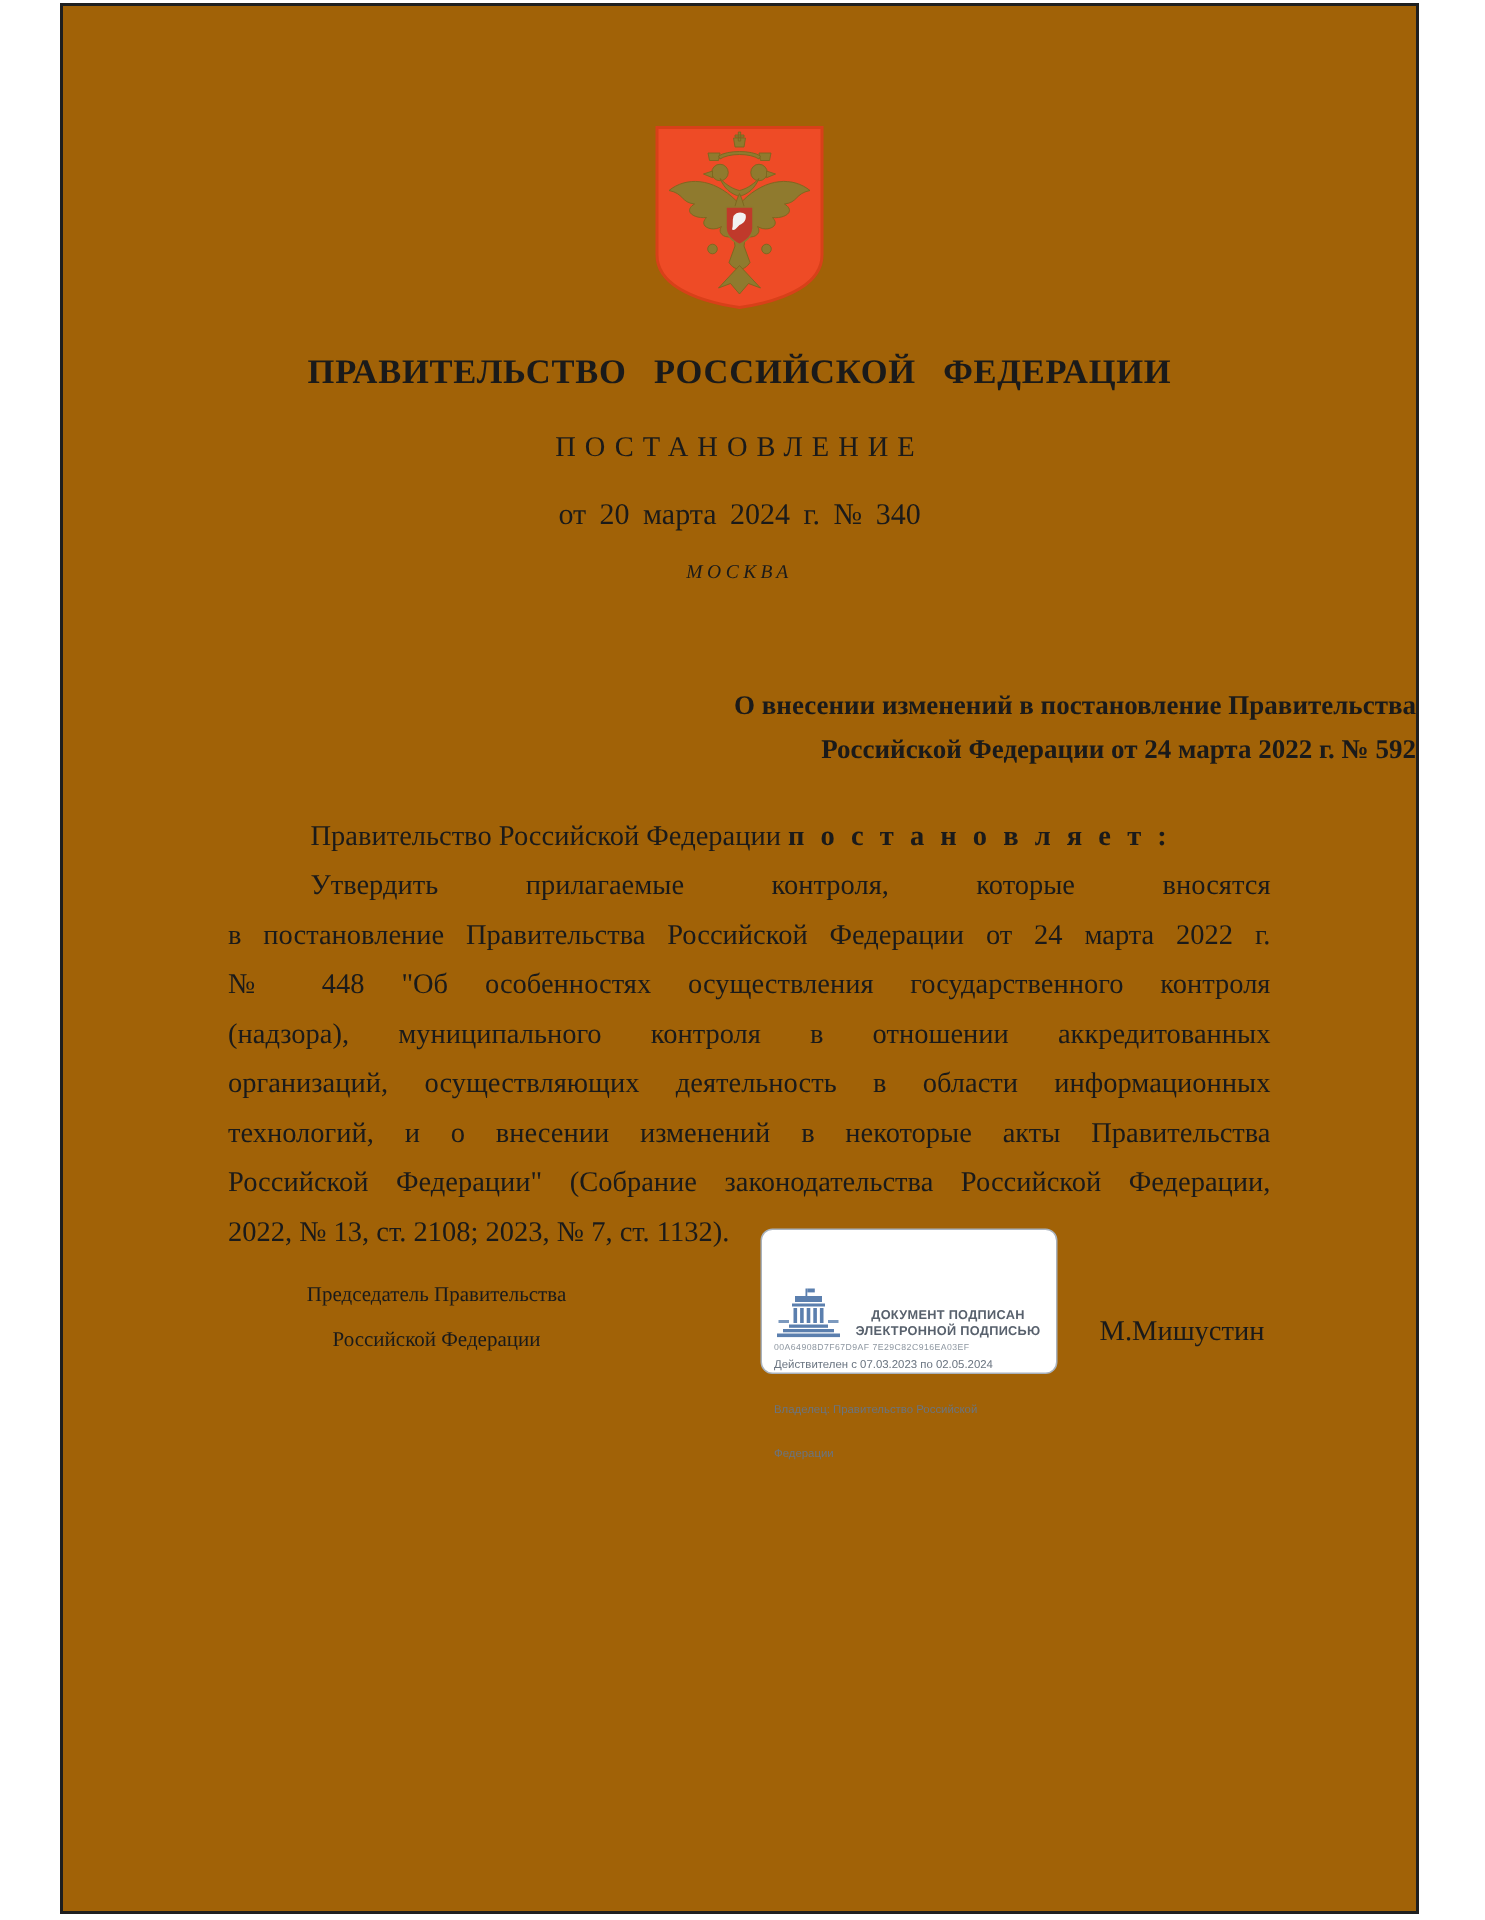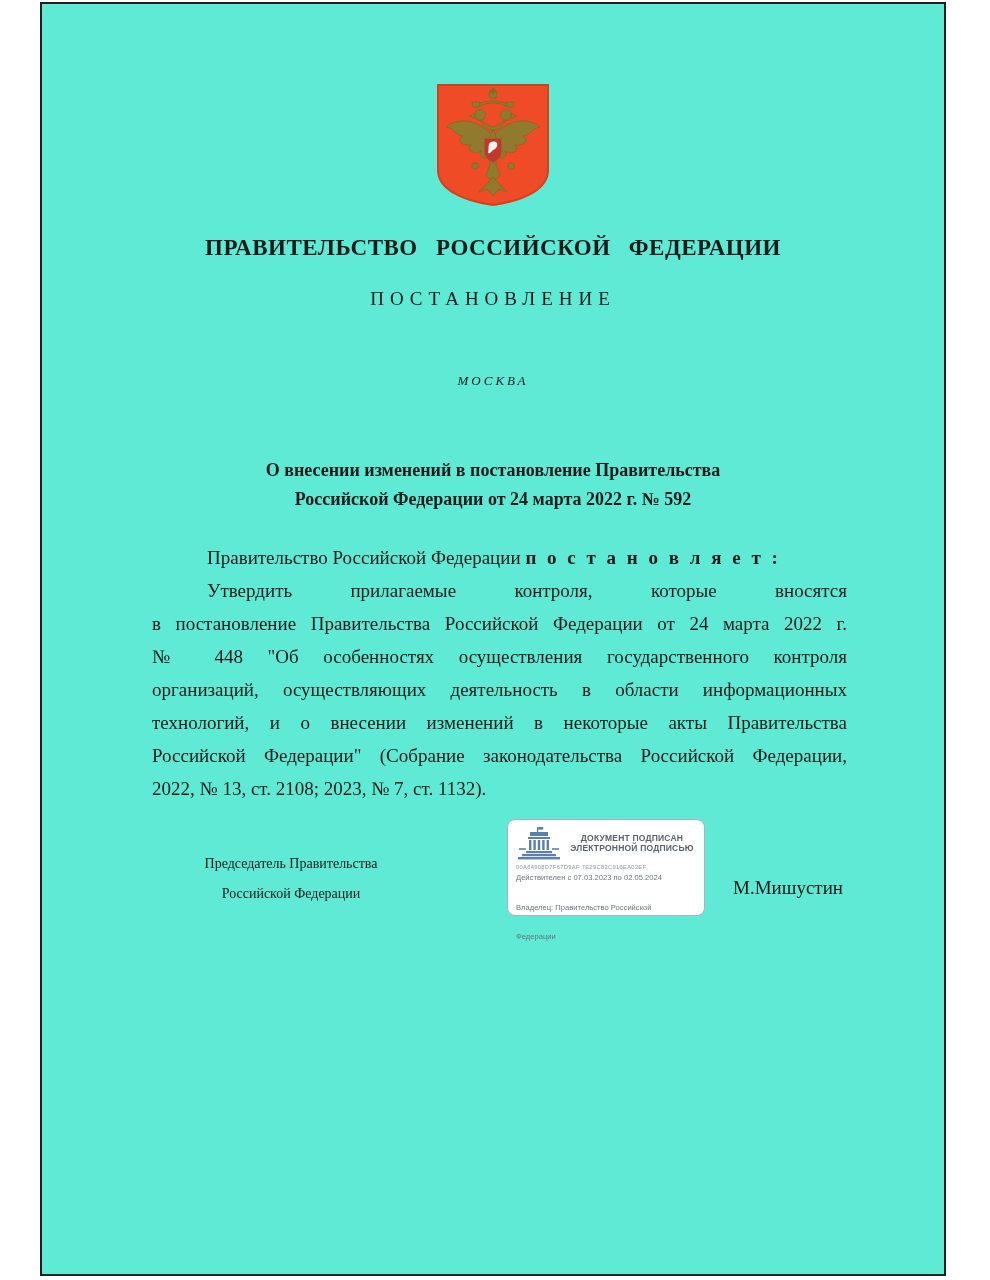--- a/index.html
+++ b/index.html
@@ -8,21 +8,21 @@
     background: #ffffff;
     font-family: "Liberation Serif", serif;
     color: #1a1a1a;
     overflow: hidden;
   }
   .page {
     position: absolute;
     left: 40px; top: 2px;
     width: 906px; height: 1274px;
     border: 2px solid #1f1f1f;
-    background: #5eead4;
+    background: #a16207;
   }
   .center-x { position: absolute; left: 50%; transform: translateX(-50%); white-space: nowrap; }
 
   
   .emblem { top: 78px; width: 116px; height: 126px; }
 
   
   .org-title {
     top: 231px;
     font-size: 23px; font-weight: bold;
@@ -37,21 +37,21 @@
     font-size: 20px; word-spacing: 4px;
   }
   .city {
     top: 369px;
     font-size: 13px; letter-spacing: 3px; font-style: italic;
   }
 
   
   .doc-title {
     position: absolute; top: 452px; left: 0; width: 100%;
-    text-align: center;
+    text-align: right;
     font-size: 18px; font-weight: bold; line-height: 29px;
   }
 
   
   .body-text {
     position: absolute; top: 537px; left: 110px; width: 695px;
     font-size: 19px; line-height: 33px;
   }
   .doc-line { text-align: justify; text-align-last: justify; }
   .doc-line.left-last { text-align: center; text-align-last: left; }
@@ -72,21 +72,21 @@
   .stamp {
     position: absolute; top: 815px; left: 465px;
     width: 198px; height: 97px;
     border: 1.5px solid #a9b2bd;
     border-radius: 8px;
     background: #ffffff;
     font-family: "Liberation Sans", sans-serif;
     color: #626b76;
     padding: 6px 8px 4px 8px;
   }
-  .stamp-top { display: flex; align-items: center; }
+  .stamp-top { display: flex; align-items: flex-end; margin-top: 32px; }
   .stamp-icon { width: 46px; height: 34px; flex: 0 0 auto; margin-right: 6px; }
   .stamp-head {
     flex: 1; text-align: center;
     font-size: 8.5px; font-weight: bold; line-height: 10.5px;
     color: #58616d; letter-spacing: 0.2px;
   }
   .stamp-cert {
     margin-top: 4px;
     font-size: 5.8px; color: #8d96a0; letter-spacing: 0.3px;
     white-space: nowrap; overflow: hidden;
@@ -130,34 +130,36 @@
         <circle cx="76" cy="84" r="3.2"></circle>
       </g>
 
       <path d="M49,56 H67 V70 C67,77 58,81 58,81 C58,81 49,77 49,70 Z" fill="#c0392b" stroke="#8f7a2e" stroke-width="1"></path>
       <path d="M54,62 C56,59 60,59 62,61 C63,64 61,67 58,68 C56,70 55,72 53,71 C54,68 53,65 54,62 Z" fill="#f2f2f2"></path>
     </svg>
   </div>
 
   <div class="center-x org-title">ПРАВИТЕЛЬСТВО РОССИЙСКОЙ ФЕДЕРАЦИИ</div>
   <div class="center-x doc-type">ПОСТАНОВЛЕНИЕ</div>
+  <div class="center-x date-line">от 20 марта 2024 г. № 340</div>
   <div class="center-x city">МОСКВА</div>
 
   <div class="doc-title">
     <div>О внесении изменений в постановление Правительства</div>
     <div>Российской Федерации от 24 марта 2022 г. № 592</div>
   </div>
 
   <div class="body-text">
     <div class="doc-line left-last indent">
       <span>Правительство Российской Федерации </span><span class="bold-spaced">п о с т а н о в л я е т :</span>
     </div>
     <div class="doc-line indent">Утвердить прилагаемые контроля, которые вносятся</div>
     <div class="doc-line">в постановление Правительства Российской Федерации от 24 марта 2022 г.</div>
     <div class="doc-line">№ 448 "Об особенностях осуществления государственного контроля</div>
+    <div class="doc-line">(надзора), муниципального контроля в отношении аккредитованных</div>
     <div class="doc-line">организаций, осуществляющих деятельность в области информационных</div>
     <div class="doc-line">технологий, и о внесении изменений в некоторые акты Правительства</div>
     <div class="doc-line">Российской Федерации" (Собрание законодательства Российской Федерации,</div>
     <div class="doc-line left-last">2022, № 13, ст. 2108; 2023, № 7, ст. 1132).</div>
   </div>
 
   <div class="sign-left">
     <div>Председатель Правительства</div>
     <div>Российской Федерации</div>
   </div>

